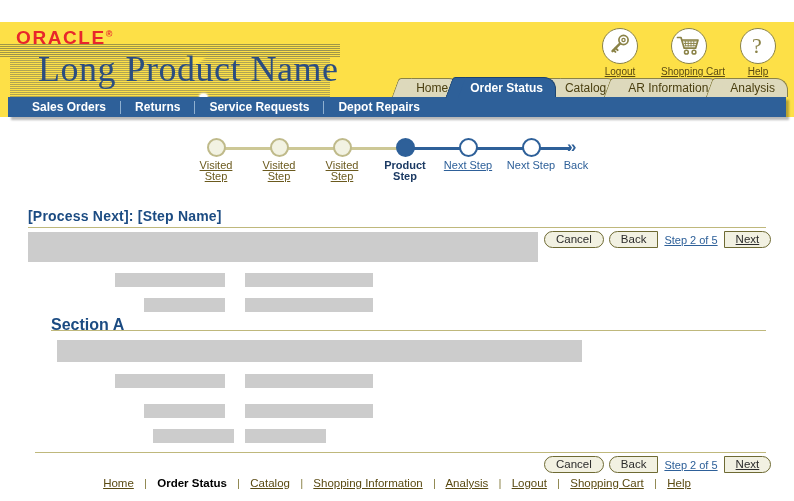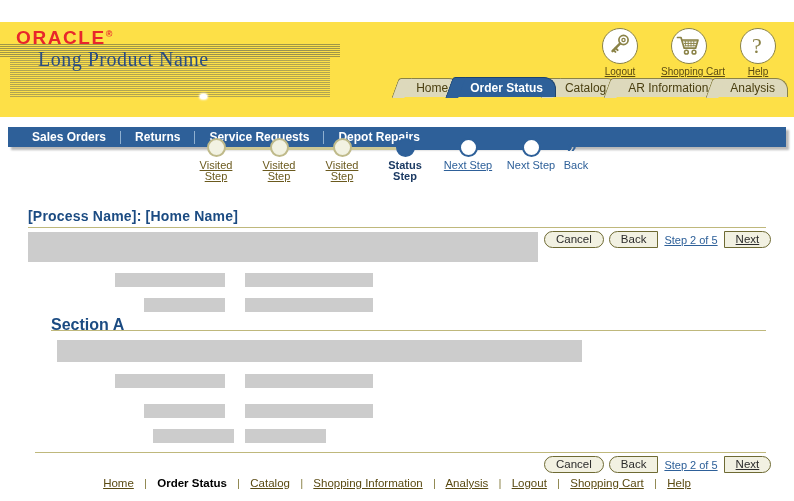--- a/index.html
+++ b/index.html
@@ -98,21 +98,21 @@
   .oracle-logo .tick {
     font-size: 9px;
     vertical-align: super;
     letter-spacing: 0;
   }
   .product-name {
     position: absolute;
     left: 38px;
     top: 26px;
     font-family: "Liberation Serif", serif;
-    font-size: 20px;
+    font-size: 36px;
     color: #2b4d80;
     letter-spacing: 0.5px;
     white-space: nowrap;
   }
 
   
   .global-icons {
     position: absolute;
     right: 8px;
     top: 6px;
@@ -208,21 +208,20 @@
     left: 8px;
     top: 97px;
     width: 778px;
     height: 20px;
     background: #2e6099;
     box-shadow: 3px 3px 2px rgba(0,0,0,0.28);
     display: flex;
     align-items: center;
     padding-left: 10px;
     box-sizing: border-box;
-    margin-top: 30px;
   }
   .menu-item {
     color: #ffffff;
     font-size: 12px;
     font-weight: bold;
     padding: 0 14px;
     white-space: nowrap;
   }
   .menu-sep {
     width: 1px;
@@ -514,36 +513,36 @@
     </div>
     <div class="train-label" style="left:63px;">
       <span class="lbl-link">Visited</span><br>
       <span class="lbl-link">Step</span>
     </div>
     <div class="train-label" style="left:126px;">
       <span class="lbl-link">Visited</span><br>
       <span class="lbl-link">Step</span>
     </div>
     <div class="train-label" style="left:189px;">
-      <span class="lbl-active">Status</span><br>
+      <span class="lbl-active">Product</span><br>
       <span class="lbl-active">Step</span>
     </div>
     <div class="train-label" style="left:252px;">
       <span class="lbl-blue">Next Step</span>
     </div>
     <div class="train-label" style="left:315px;">
       <span class="lbl-plain">Next Step</span>
     </div>
     <div class="train-label" style="left:360px;">
       <span class="lbl-plain">Back</span>
     </div>
   </div>
 </div>
 
-<div class="page-title">[Process Name]: [Home Name]</div>
+<div class="page-title">[Process Next]: [Step Name]</div>
 <div class="rule" style="left:28px; top:227px; width:738px;"></div>
 
 <div class="btnrow" style="left:544px; top:231px;">
   <button class="obtn pill">Cancel</button>
   <button class="obtn left">Back</button>
   <span class="step-count">Step 2 of 5</span>
   <button class="obtn right">Next</button>
 </div>
 
 <div class="bar" style="left:28px;  top:232px; width:510px; height:30px;"></div>

